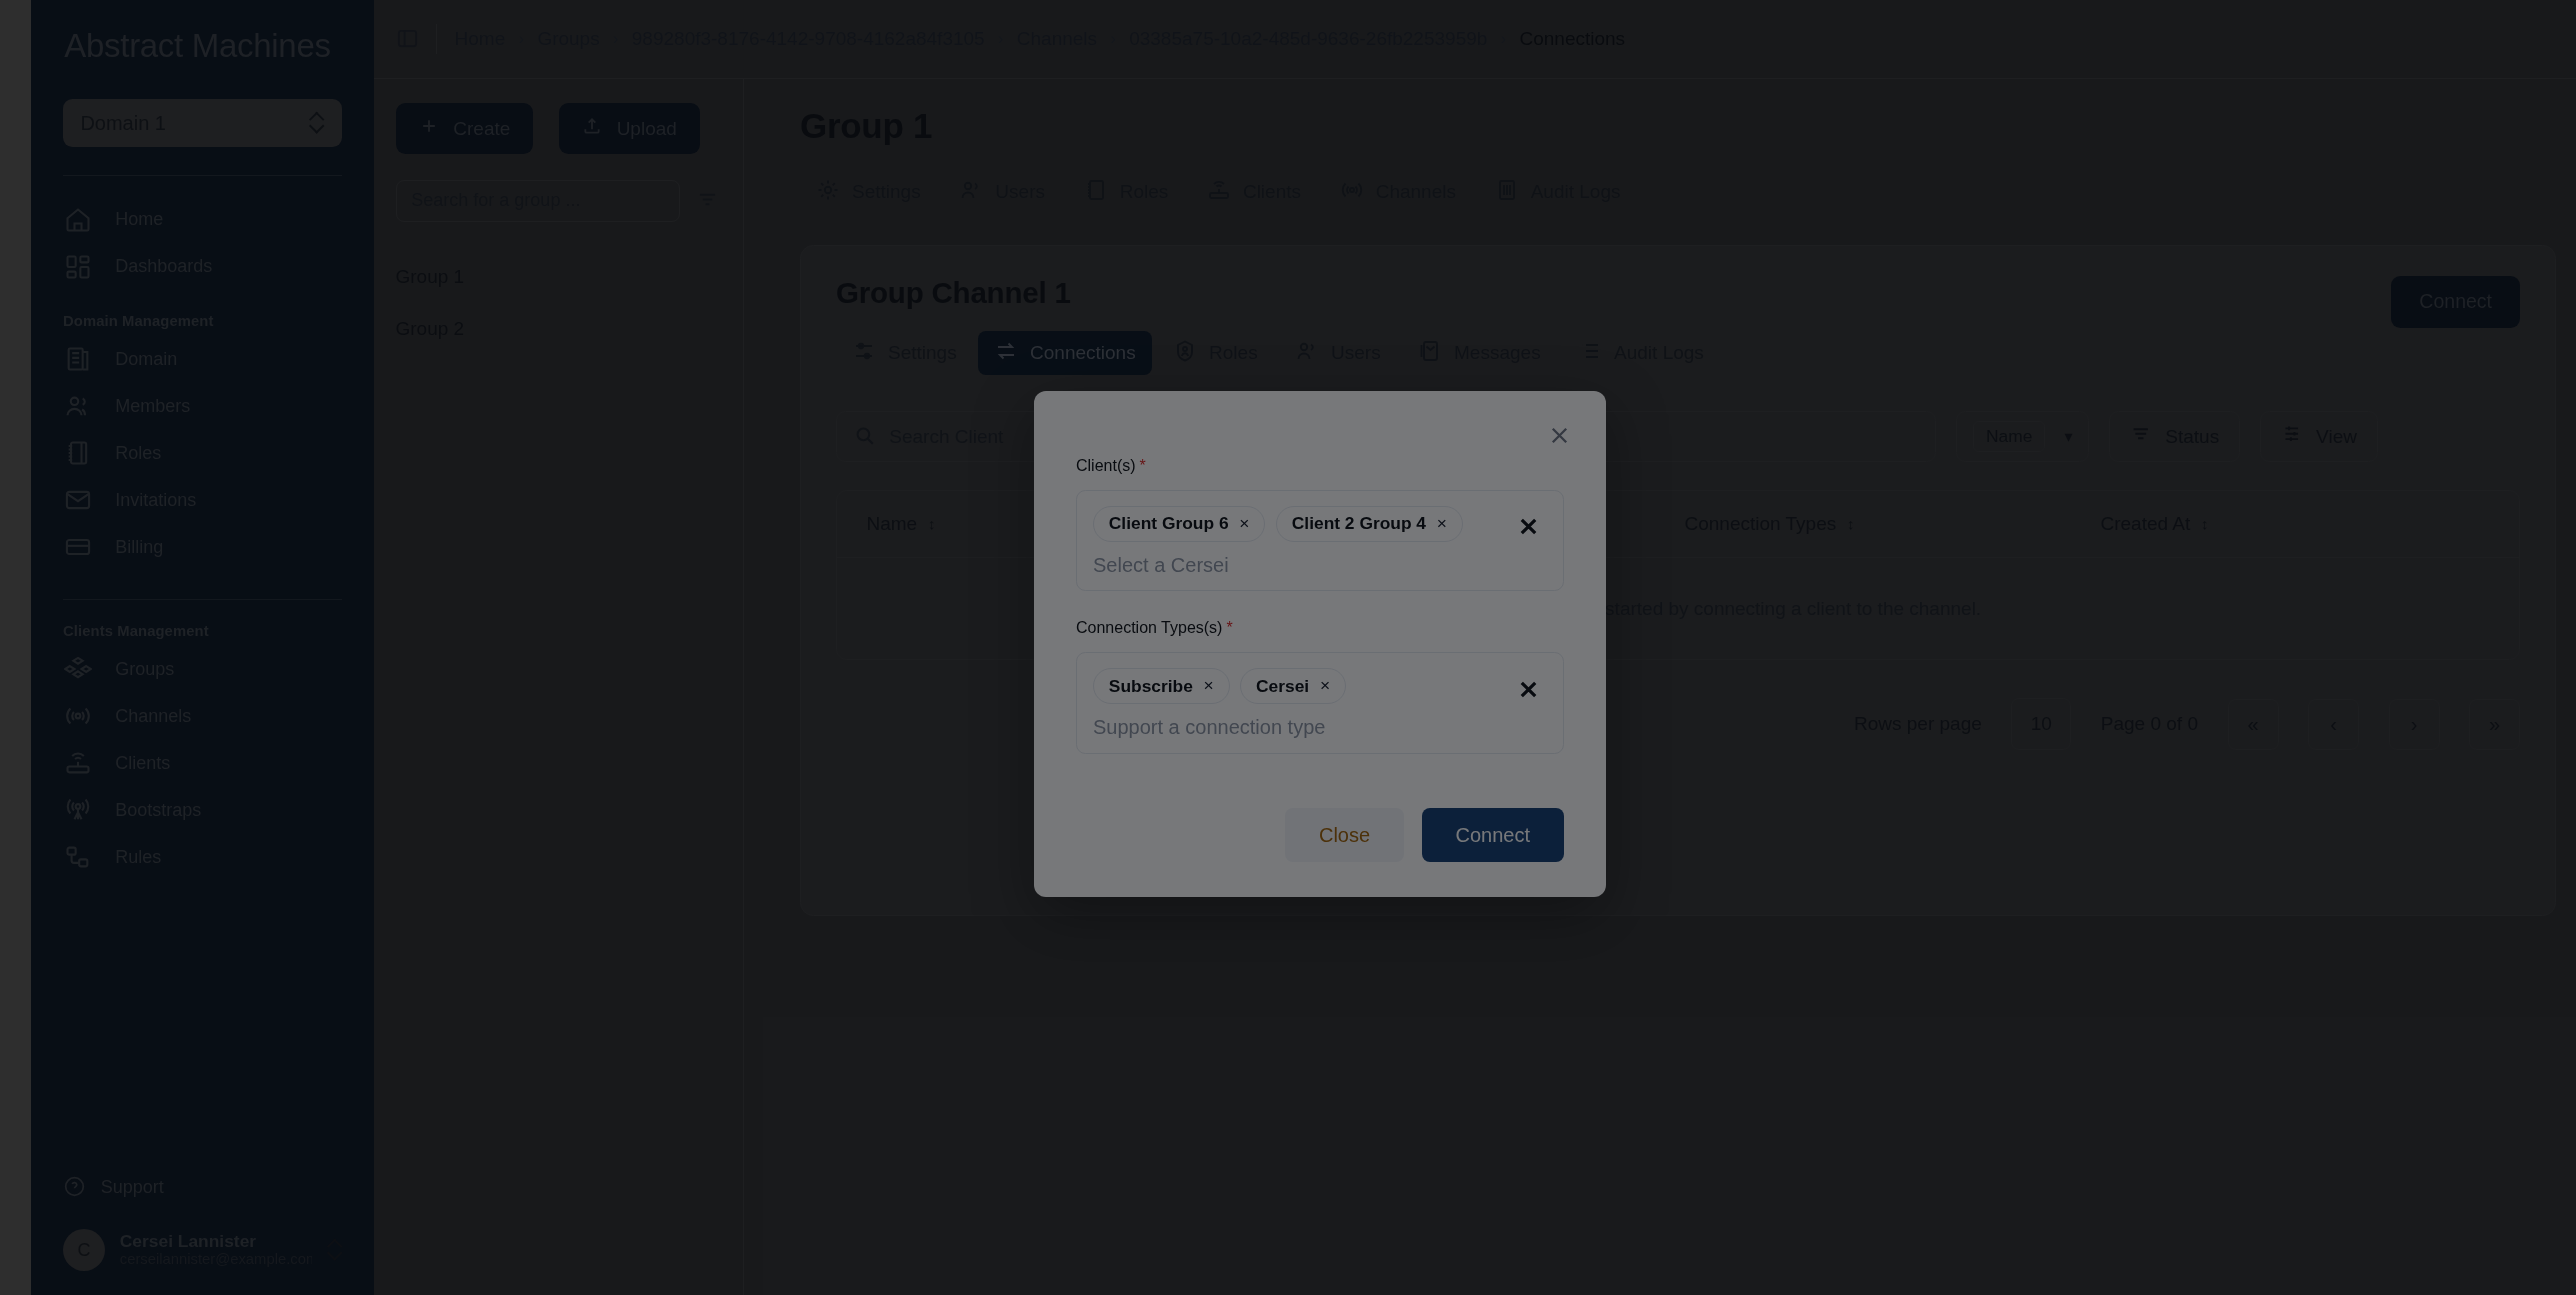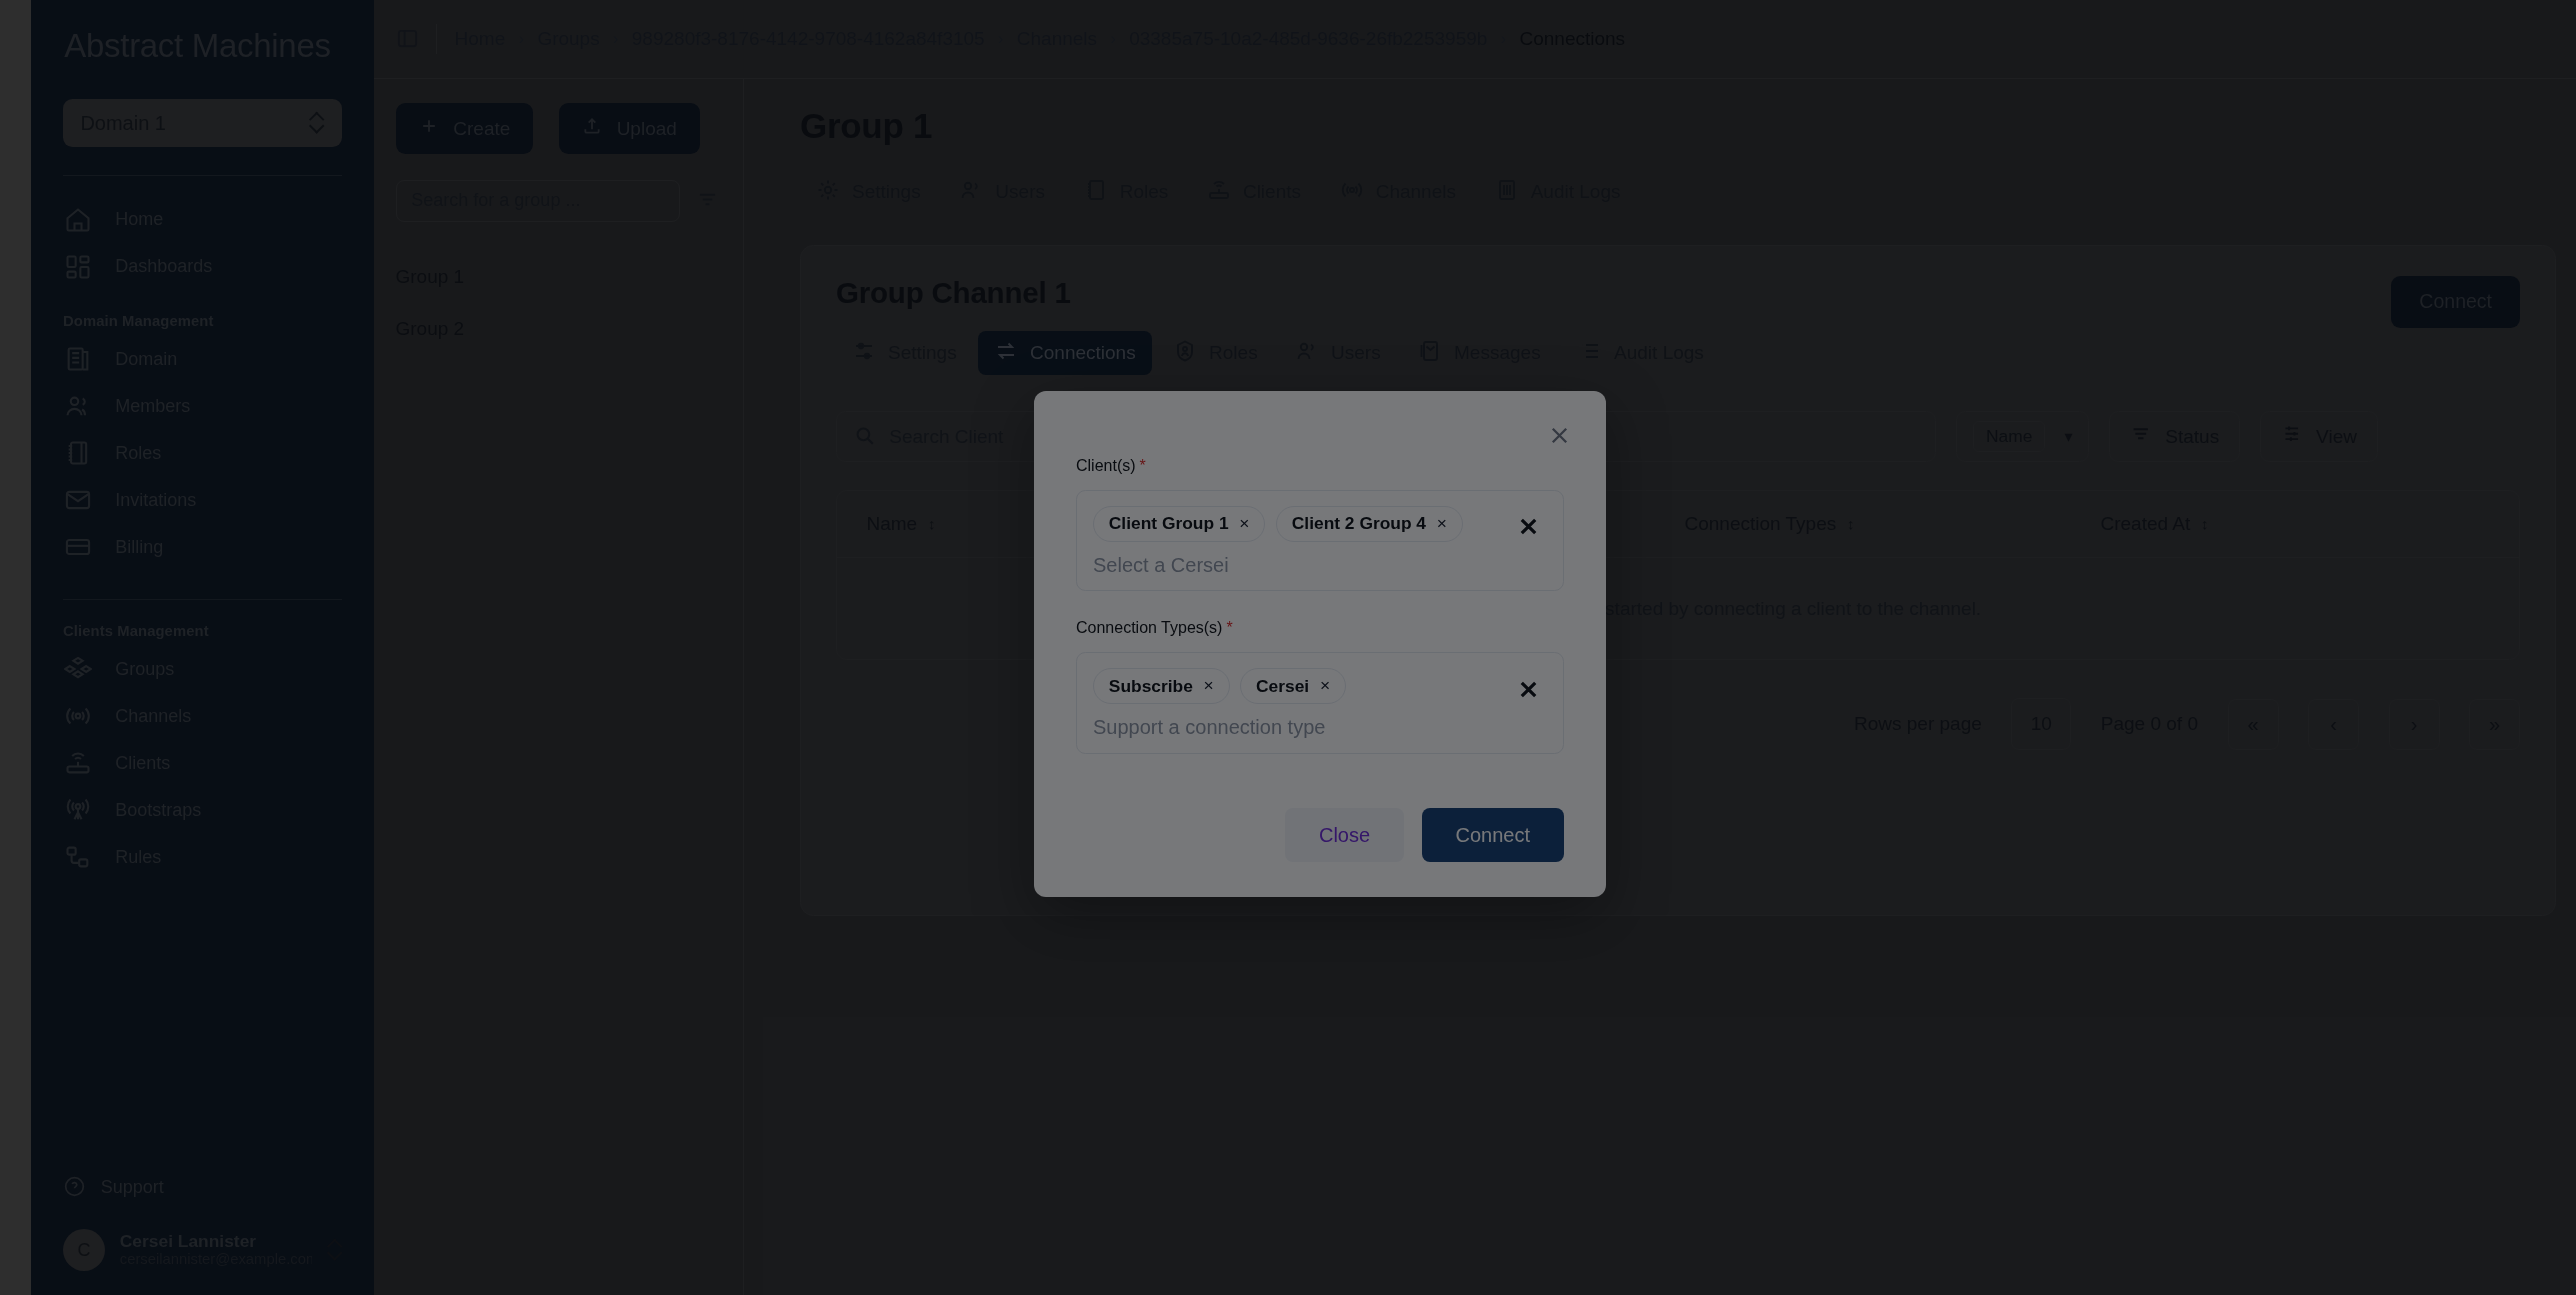--- a/index.html
+++ b/index.html
@@ -260,21 +260,21 @@
   .msel-clear {
     position: absolute; right: 19px; top: 20px;
     width: 32px; height: 32px; cursor: pointer;
     display: flex; align-items: center; justify-content: center;
   }
   .msel-clear svg { width: 23px; height: 23px; stroke: #0b0f14; stroke-width: 3.4; fill: none; }
   .modal-actions {
     margin-top: auto; display: flex; justify-content: flex-end; gap: 17.4px;
   }
   .btn-close {
-    background: #f1f4f9; color: #6d28d9; border: none;
+    background: #f1f4f9; color: #a16207; border: none;
     border-radius: 8px; height: 54px; padding: 0 34px;
     font-size: 20px; font-family: inherit; cursor: pointer;
   }
   .btn-connect {
     background: #123d72; color: #ffffff; border: none;
     border-radius: 8px; height: 54px; padding: 0 34px;
     font-size: 20px; font-family: inherit; cursor: pointer;
   }
 </style>
 </head>
@@ -676,21 +676,21 @@
         </svg>
     </span>
 
     <div class="field">
       <div class="field-label">
         <span>Client(s)</span><span class="req">*</span>
       </div>
       <div class="msel">
         <div class="chips">
           <span class="chip">
-            <span>Client Group 1</span>
+            <span>Client Group 6</span>
             <span class="x">×</span>
           </span>
           <span class="chip">
             <span>Client 2 Group 4</span>
             <span class="x">×</span>
           </span>
         </div>
         <div class="msel-input">Select a Cersei</div>
         <span class="msel-clear">
           <svg viewBox="0 0 24 24">

